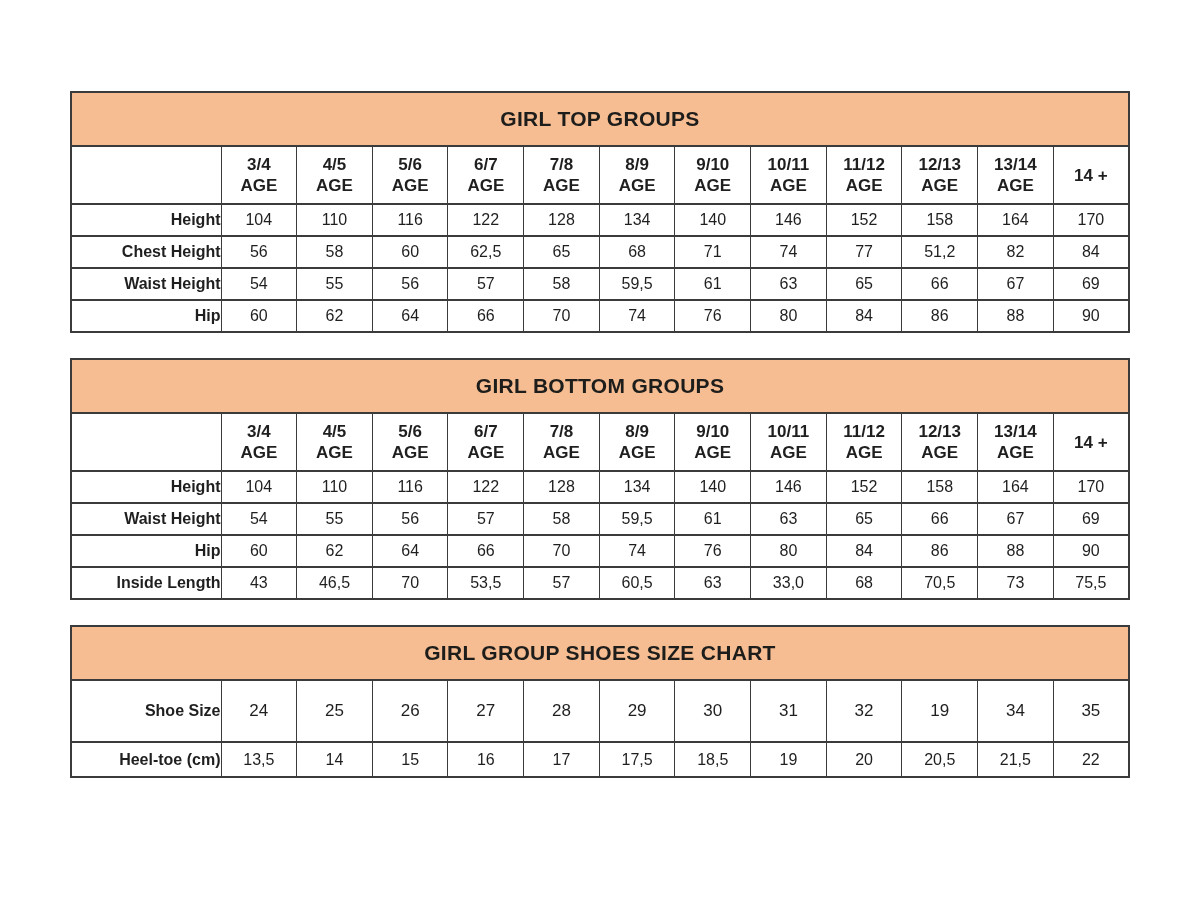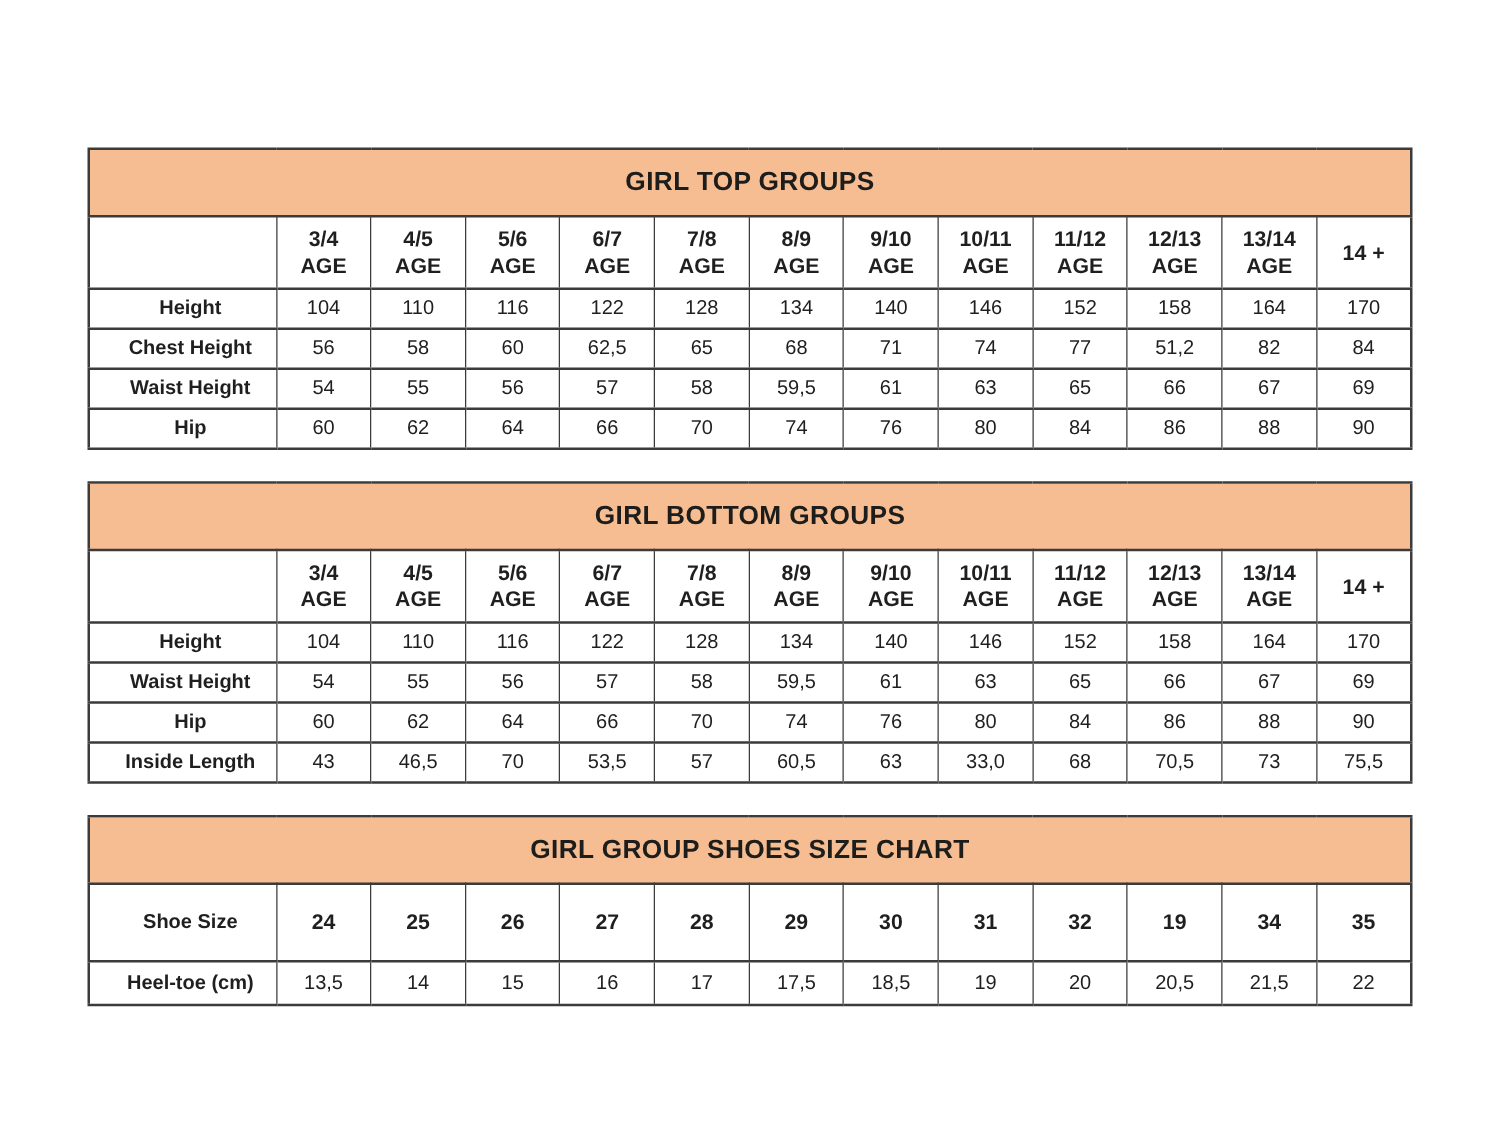--- a/index.html
+++ b/index.html
@@ -8,21 +8,21 @@
     background: #ffffff;
   }
   body {
     width: 1200px;
     height: 905px;
     font-family: "Liberation Sans", "DejaVu Sans", sans-serif;
     color: #1f1f1f;
     overflow: hidden;
   }
   .sheet {
-    padding: 118px 70px 0 70px;
+    padding: 91px 70px 0 70px;
     box-sizing: border-box;
   }
   table.size-table {
     border-collapse: collapse;
     table-layout: fixed;
     width: 1060px;
     border: 2px solid #3b3b3b;
   }
   table.size-table + table.size-table {
     margin-top: 25px;
@@ -49,28 +49,28 @@
   tr.header-row td {
     height: 56px;
     font-weight: bold;
     font-size: 17px;
     line-height: 21px;
   }
   tr.data-row td {
     height: 30px;
   }
   tr.data-row td.row-label {
-    text-align: center;
+    text-align: right;
     padding-left: 12px;
     font-weight: bold;
     font-size: 16px;
   }
   table.shoes-table tr.data-row.tall-row td { height: 60px; margin-top: 41px; }
   table.shoes-table tr.data-row.tall-row td.value-cell {
-    font-weight: bold;
+    font-weight: normal;
     font-size: 17px;
   }
   table.shoes-table tr.data-row.short-row td { height: 33px; margin-left: 40px; }
 </style>
 </head>
 <body>
 
 <div class="sheet">
   <table class="size-table">
       <colgroup>

